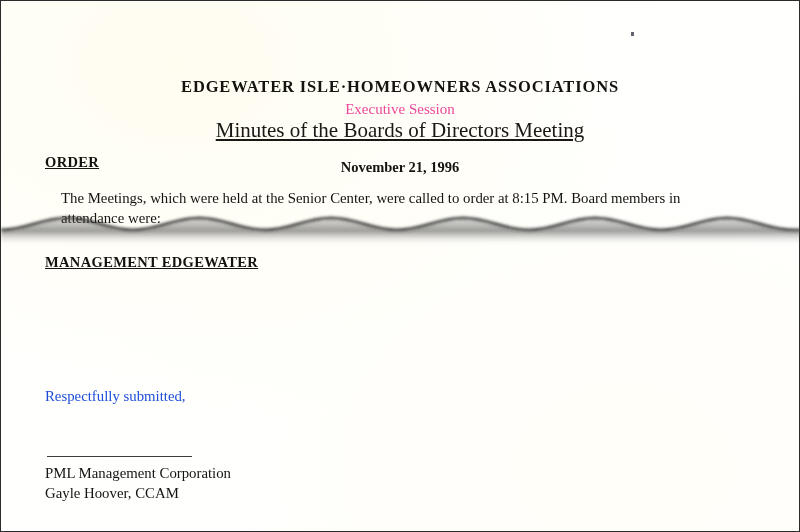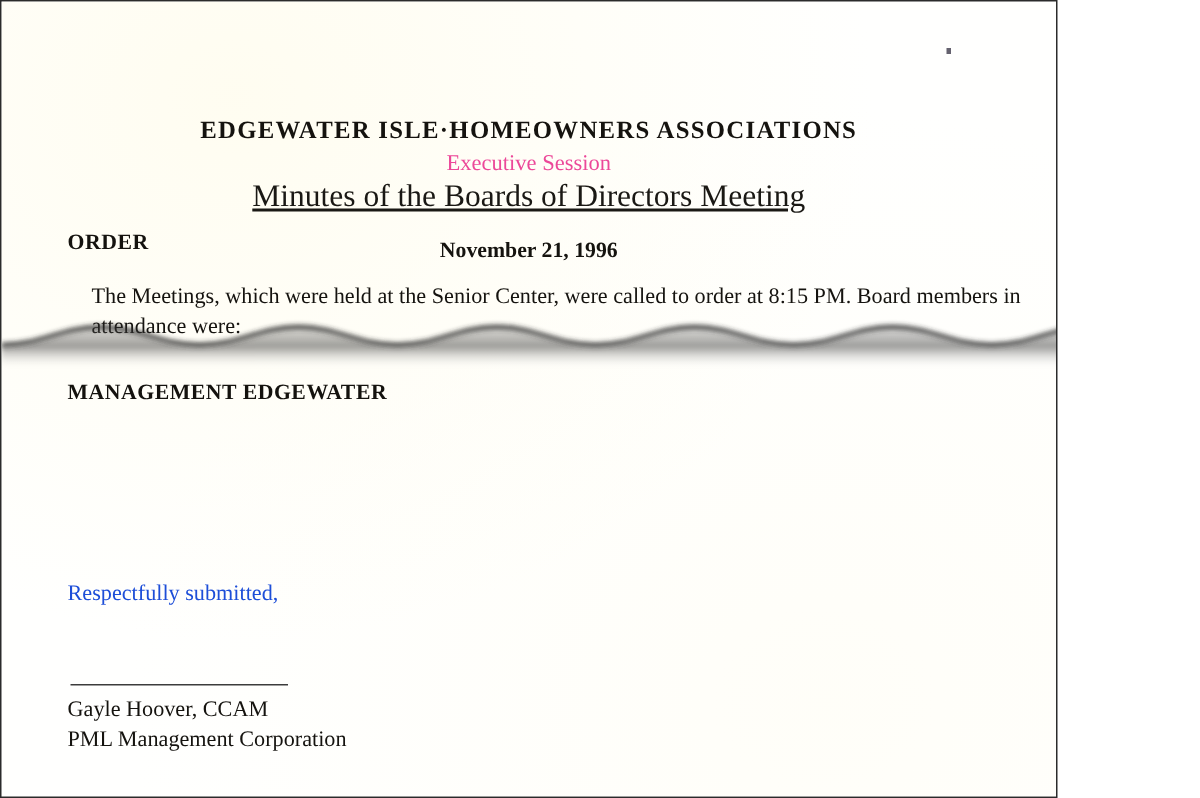--- a/index.html
+++ b/index.html
@@ -4,21 +4,21 @@
 <title>Scanned Minutes Document</title>
 <style>
   html, body {
     margin: 0;
     padding: 0;
     background: #ffffff;
   }
 
   .page {
     position: relative;
-    width: 705px;
+    width: 800px;
     height: 532px;
     box-sizing: border-box;
     background: #fffffe;
     border: 1px solid #2b2b2b;
     overflow: hidden;
     font-family: "Liberation Serif", "DejaVu Serif", serif;
     color: #111111;
   }
 
   
@@ -91,20 +91,21 @@
 
   .section-order { top: 152px; }
   .section-contract { top: 252px; }
 
   .section-title {
     font-size: 14.5px;
     font-weight: bold;
     letter-spacing: 0.35px;
     line-height: 19px;
     color: #14120e;
+    text-decoration: underline;
   }
 
   .section-body {
     font-size: 14.8px;
     line-height: 20.3px;
     color: #15130f;
     margin-top: 1px;
   }
 
   .section-body p {
@@ -204,17 +205,17 @@
 
   <div class="section section-contract">
     <div class="section-title">MANAGEMENT EDGEWATER</div>
   </div>
 
   <div class="closing">Respectfully submitted,</div>
 
   <div class="sig-rule"></div>
 
   <div class="sig-block">
+    <div>PML Management Corporation</div>
     <div>Gayle Hoover, CCAM</div>
-    <div>PML Management Corporation</div>
   </div>
 
 </div>
 
 </body></html>

